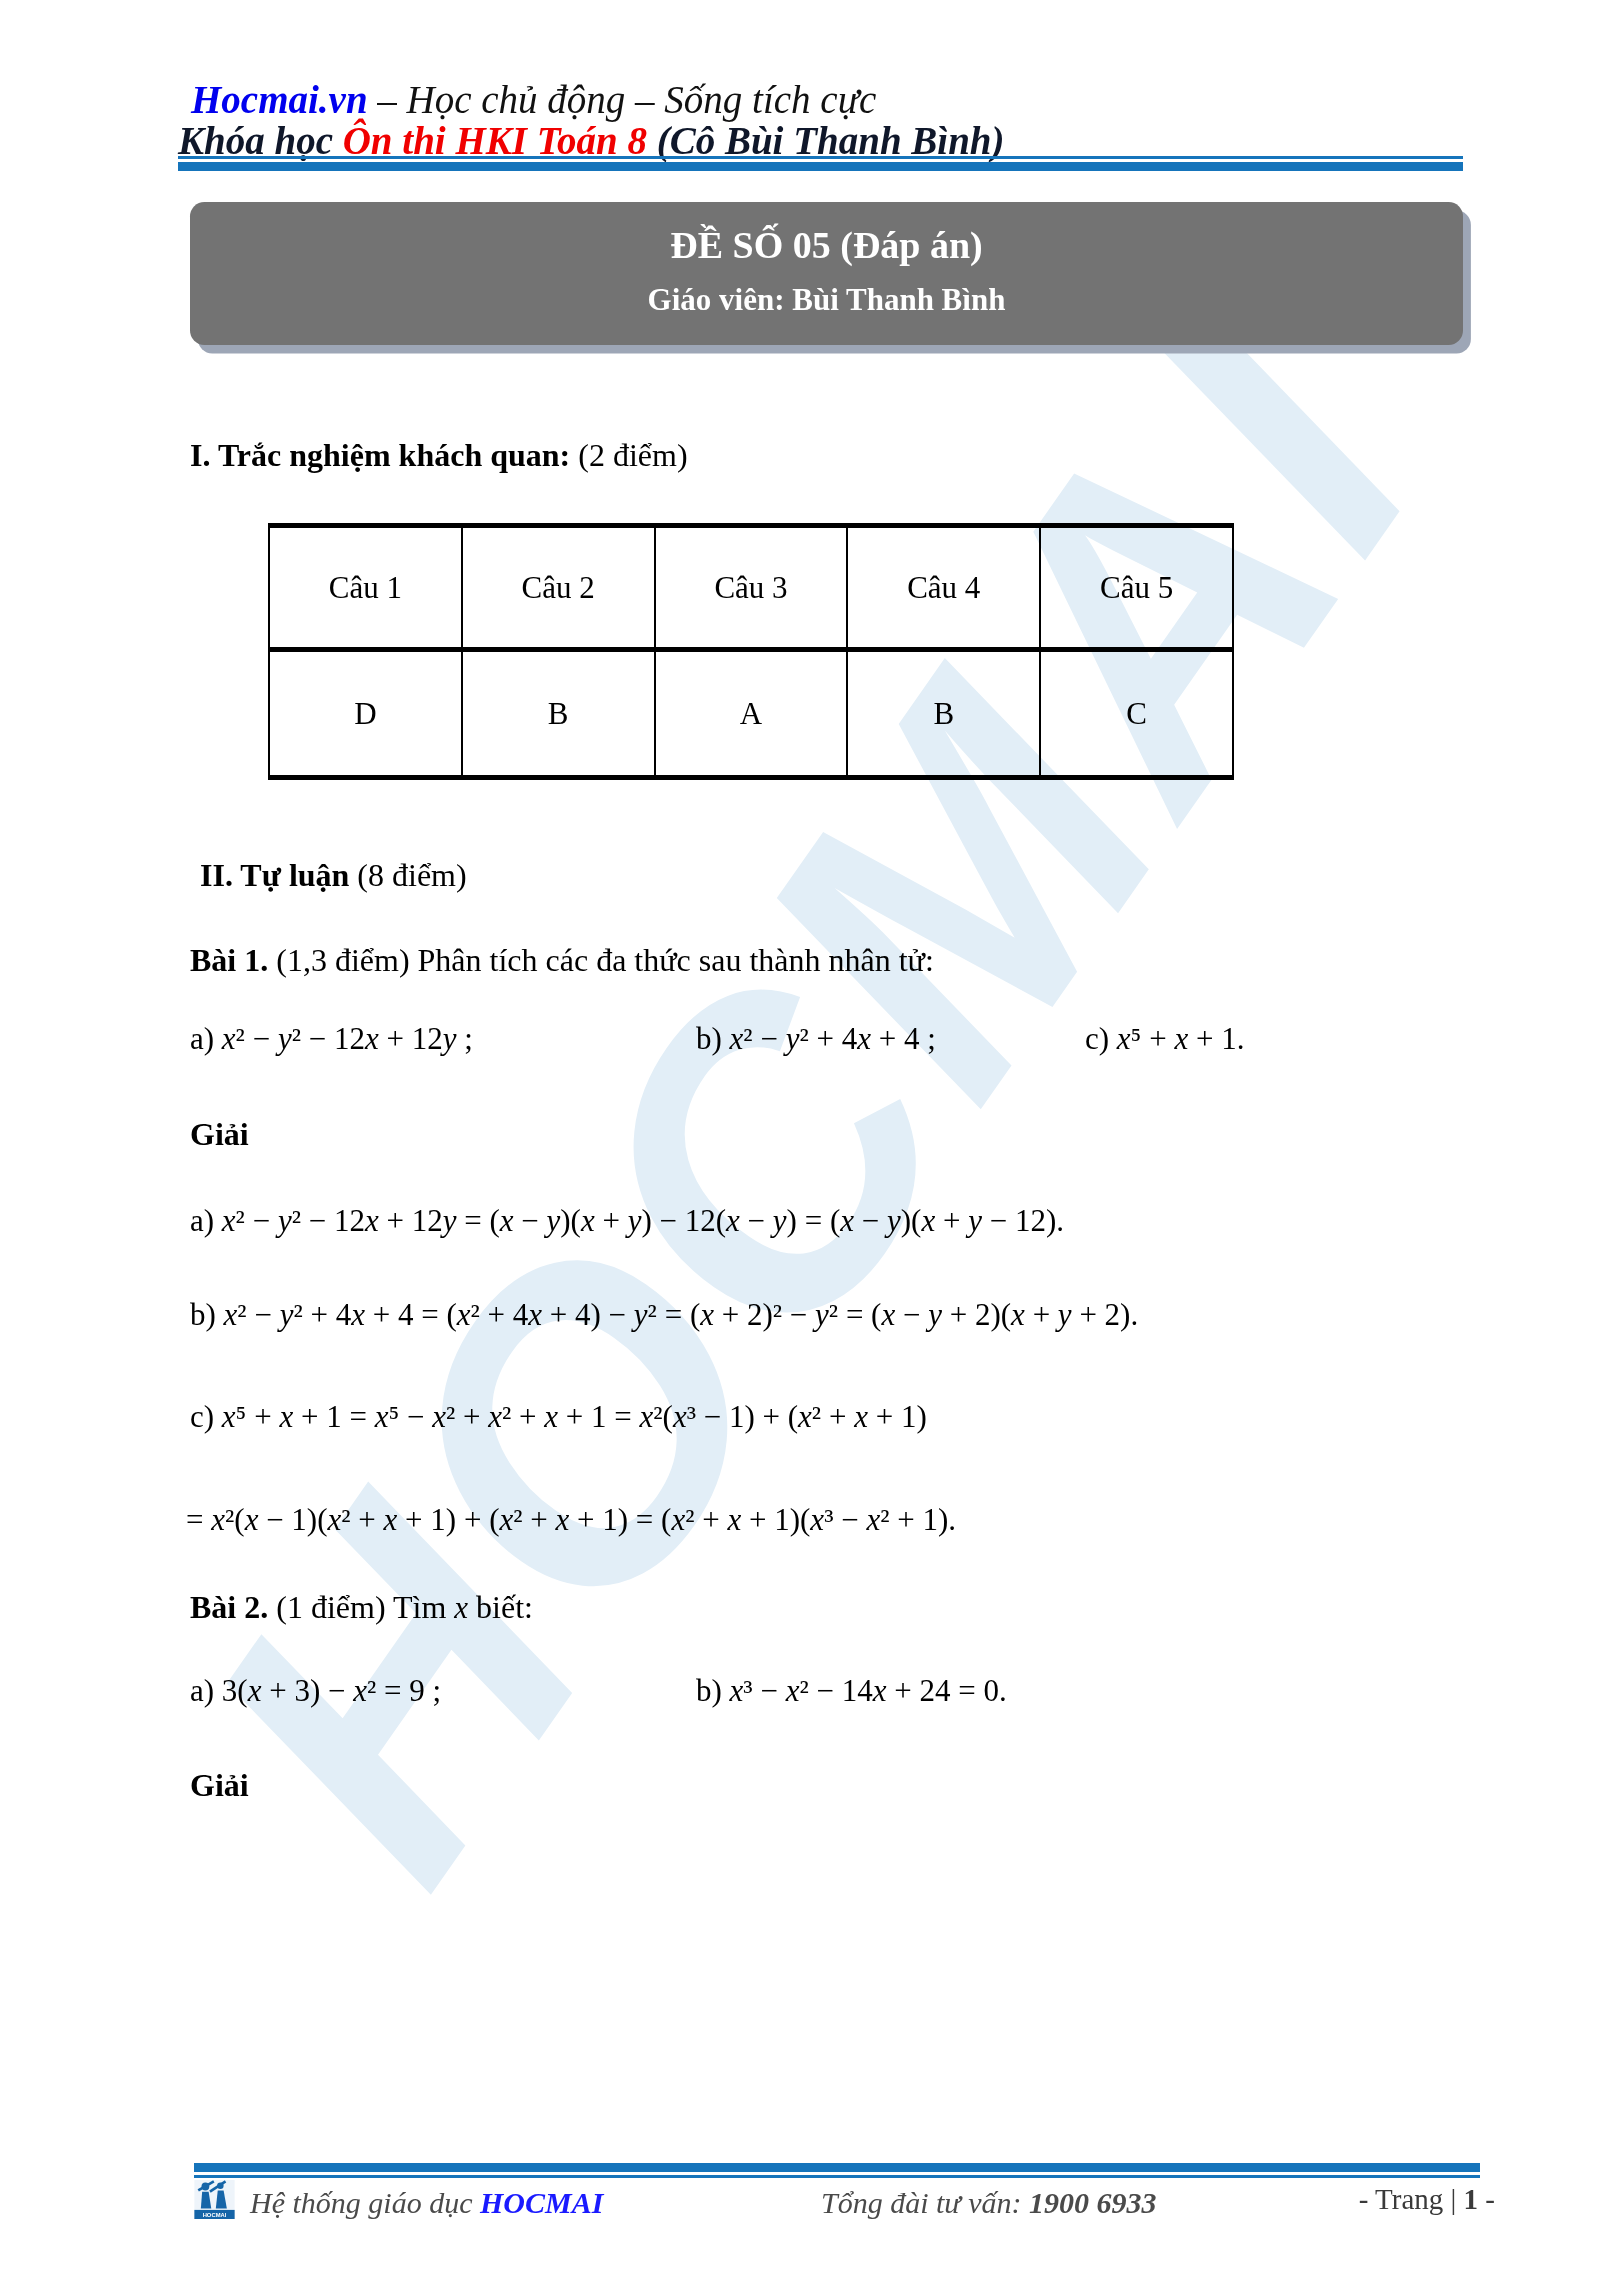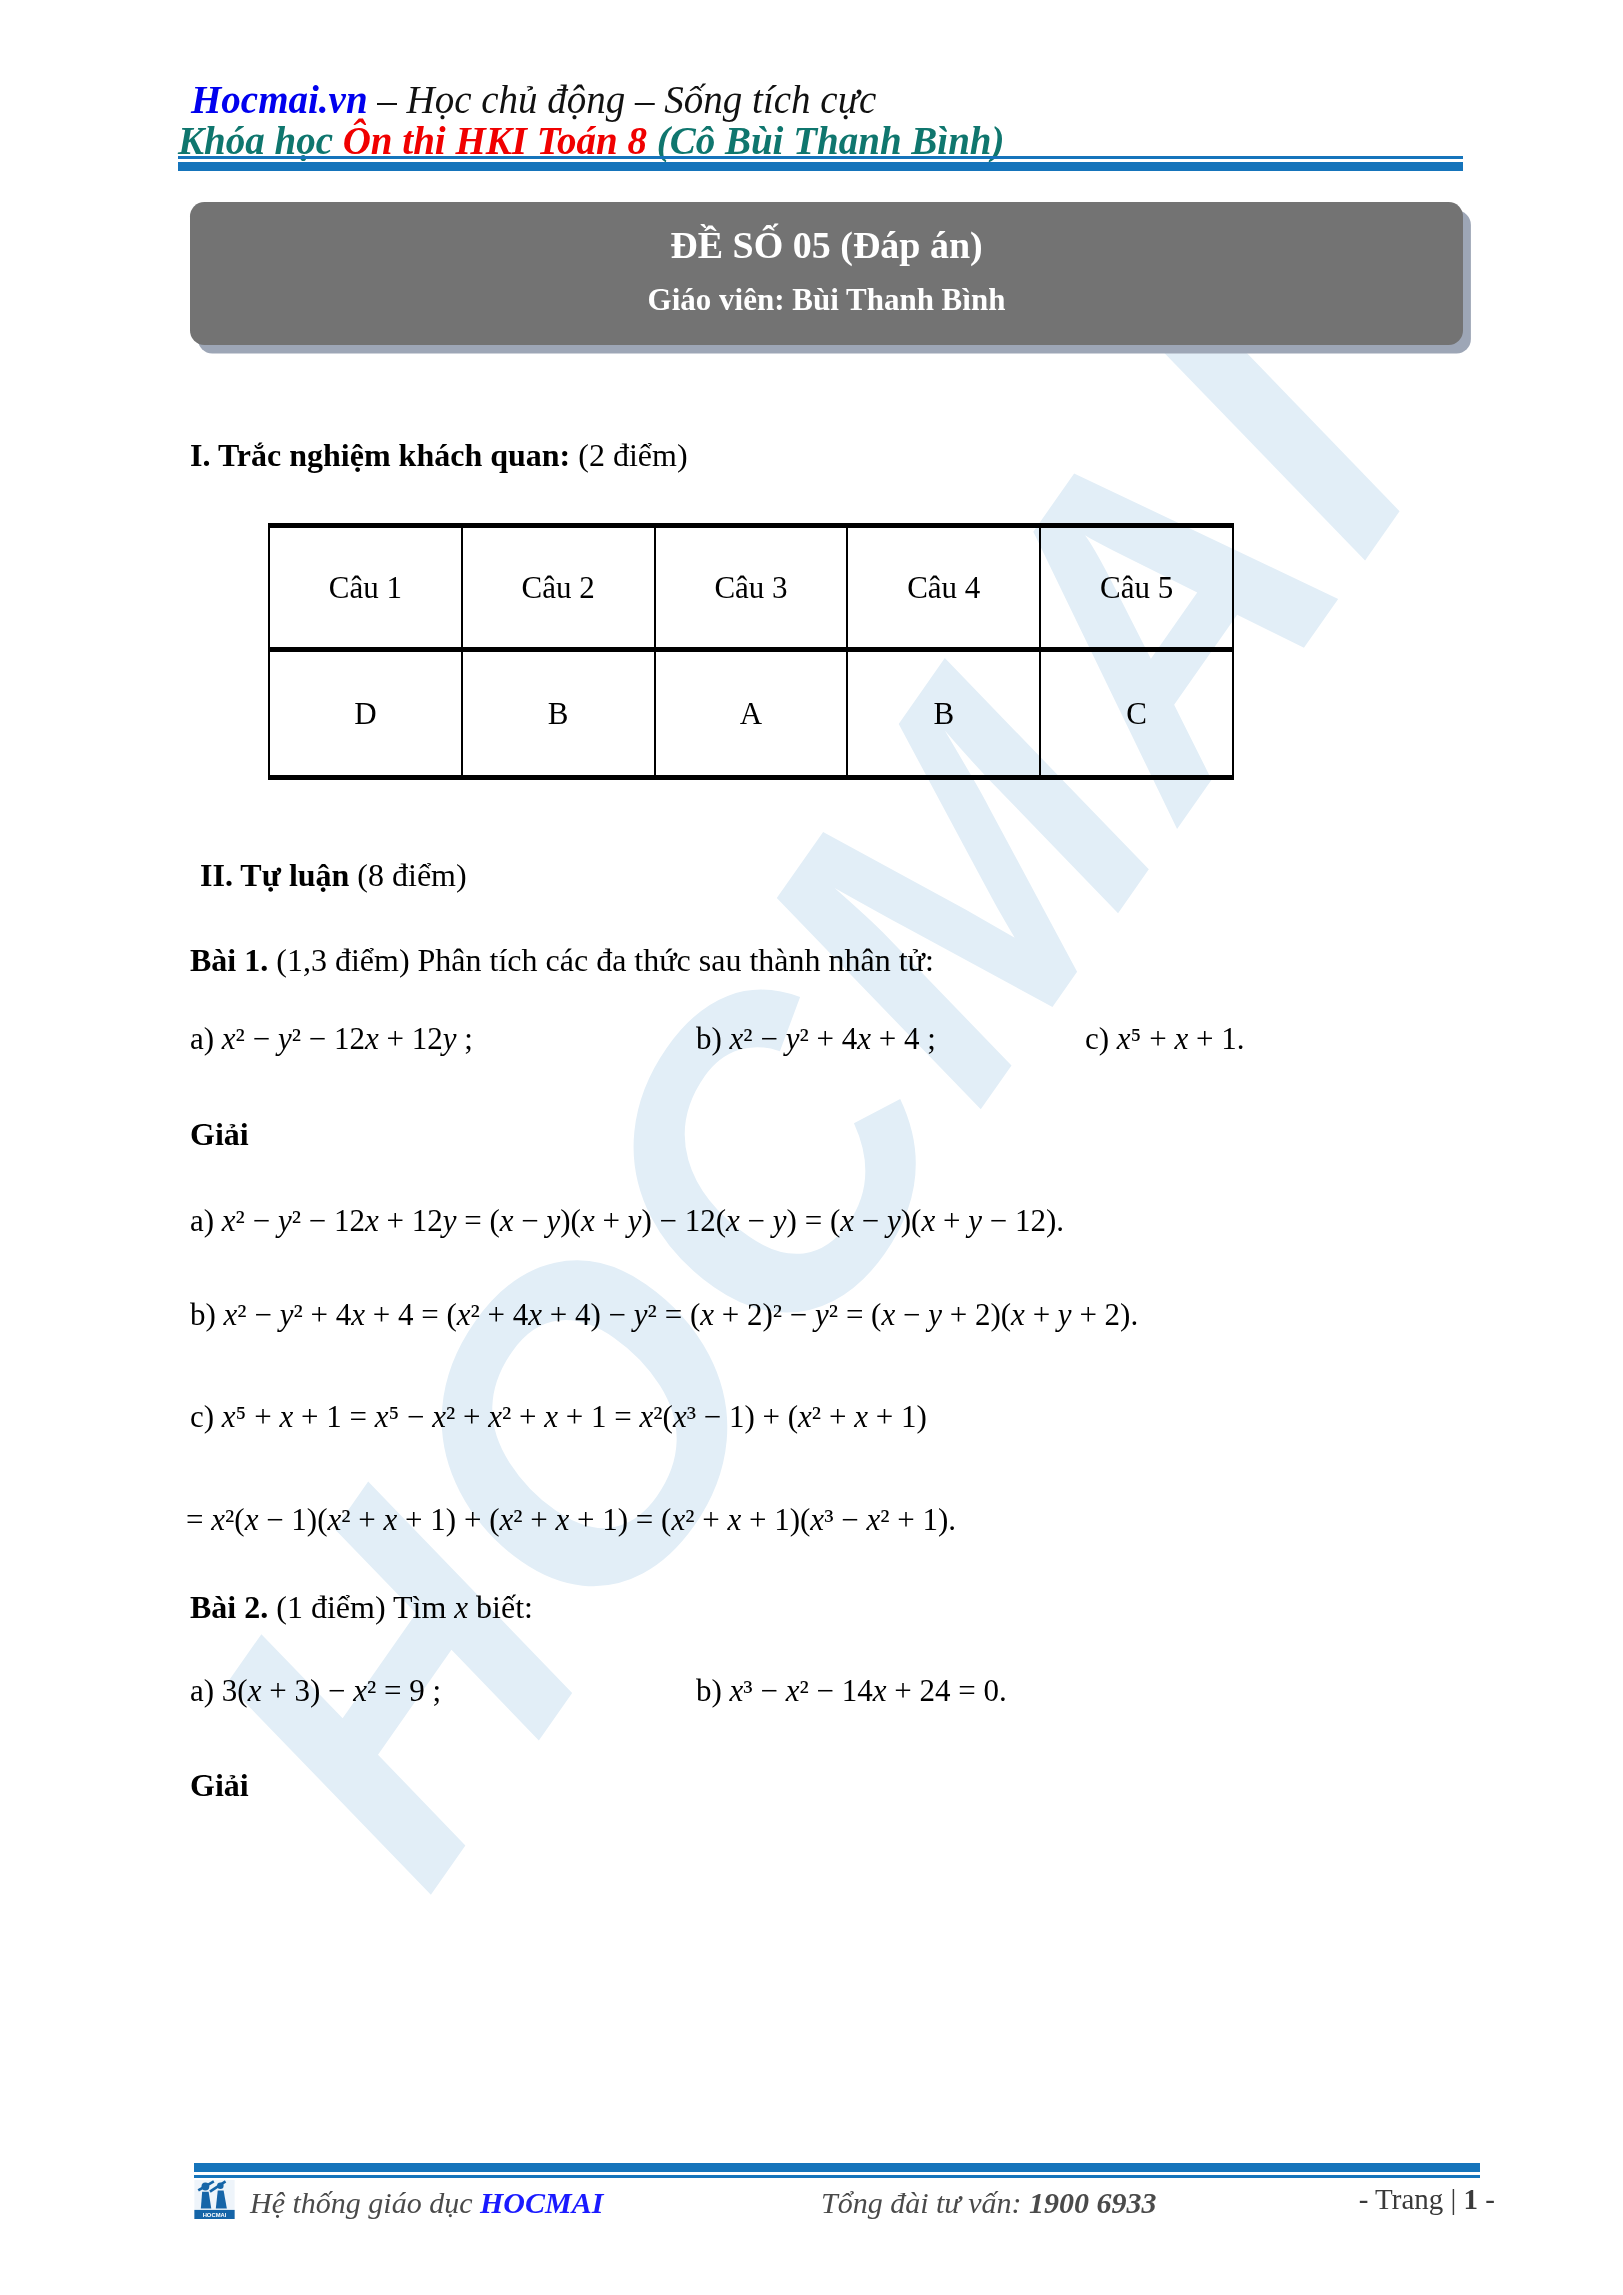--- a/index.html
+++ b/index.html
@@ -22,21 +22,21 @@
     font-size:419px; letter-spacing:9.2px;
     color:#e2eef7;
     white-space:nowrap;
     z-index:0;
     user-select:none;
   }
   
   .hdr-line{font-size:39px; font-style:italic; white-space:nowrap;}
   .hdr-brand{color:#0000ee; font-weight:bold;}
   .hdr-tagline{color:#111; font-weight:normal;}
-  .hdr-course{color:#0f766e; font-weight:bold;}
+  .hdr-course{color:#0f172a; font-weight:bold;}
   .hdr-coursename{color:#f00000; font-weight:bold;}
   .rule-thin{background:#1574bb; height:3.3px;}
   .rule-thick{background:#1574bb; height:9.2px;}
   
   .title-box{
     left:190px; top:202px; width:1273px; height:143px;
     background:#737373; border-radius:14.4px;
     box-shadow:7.9px 8.5px 0 #9da6b6;
     text-align:center; color:#fff;
   }

